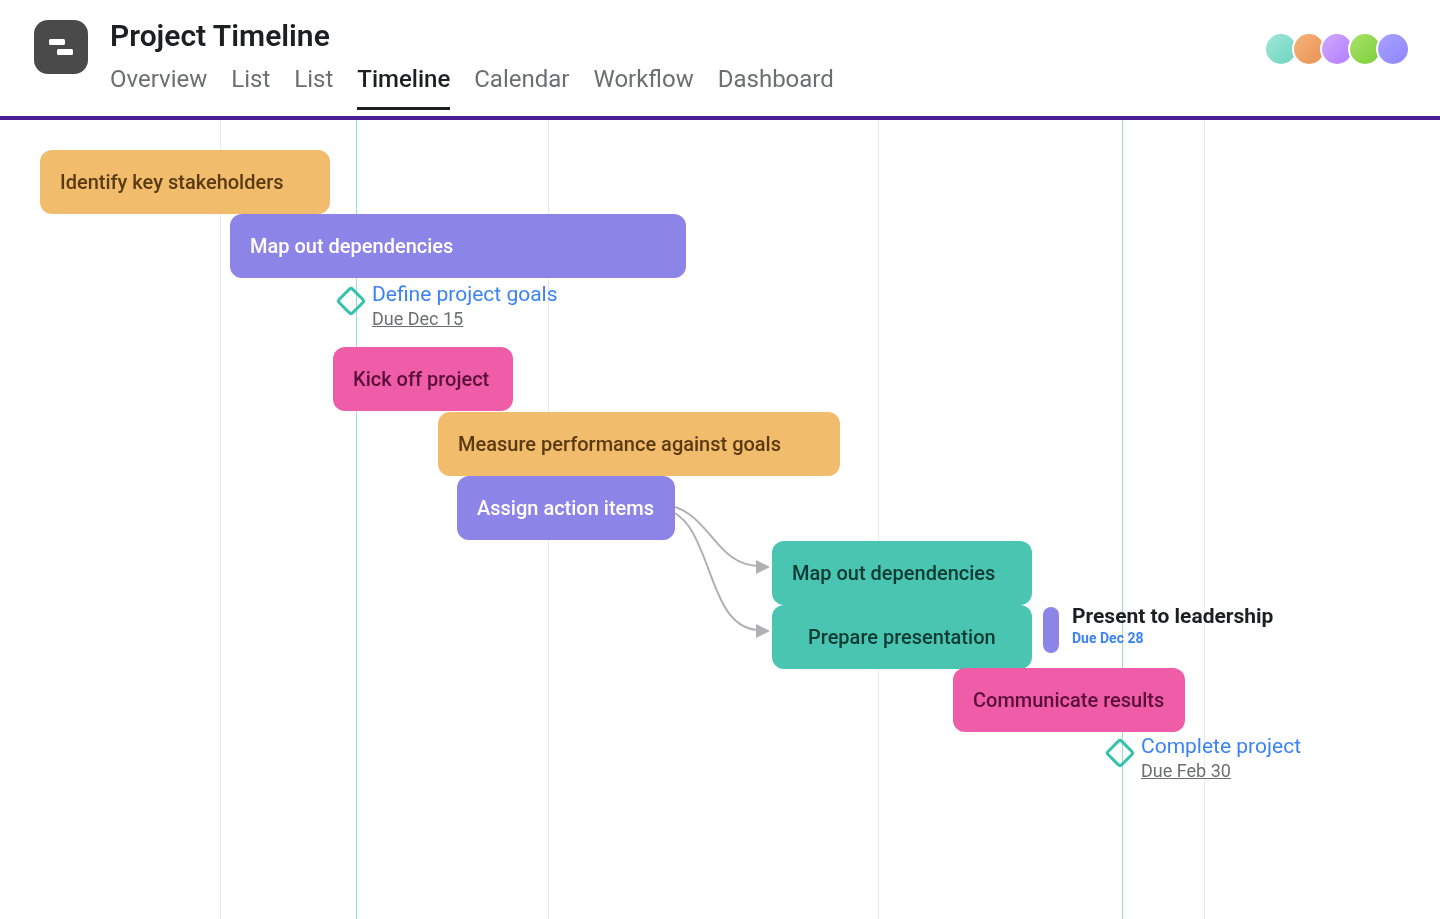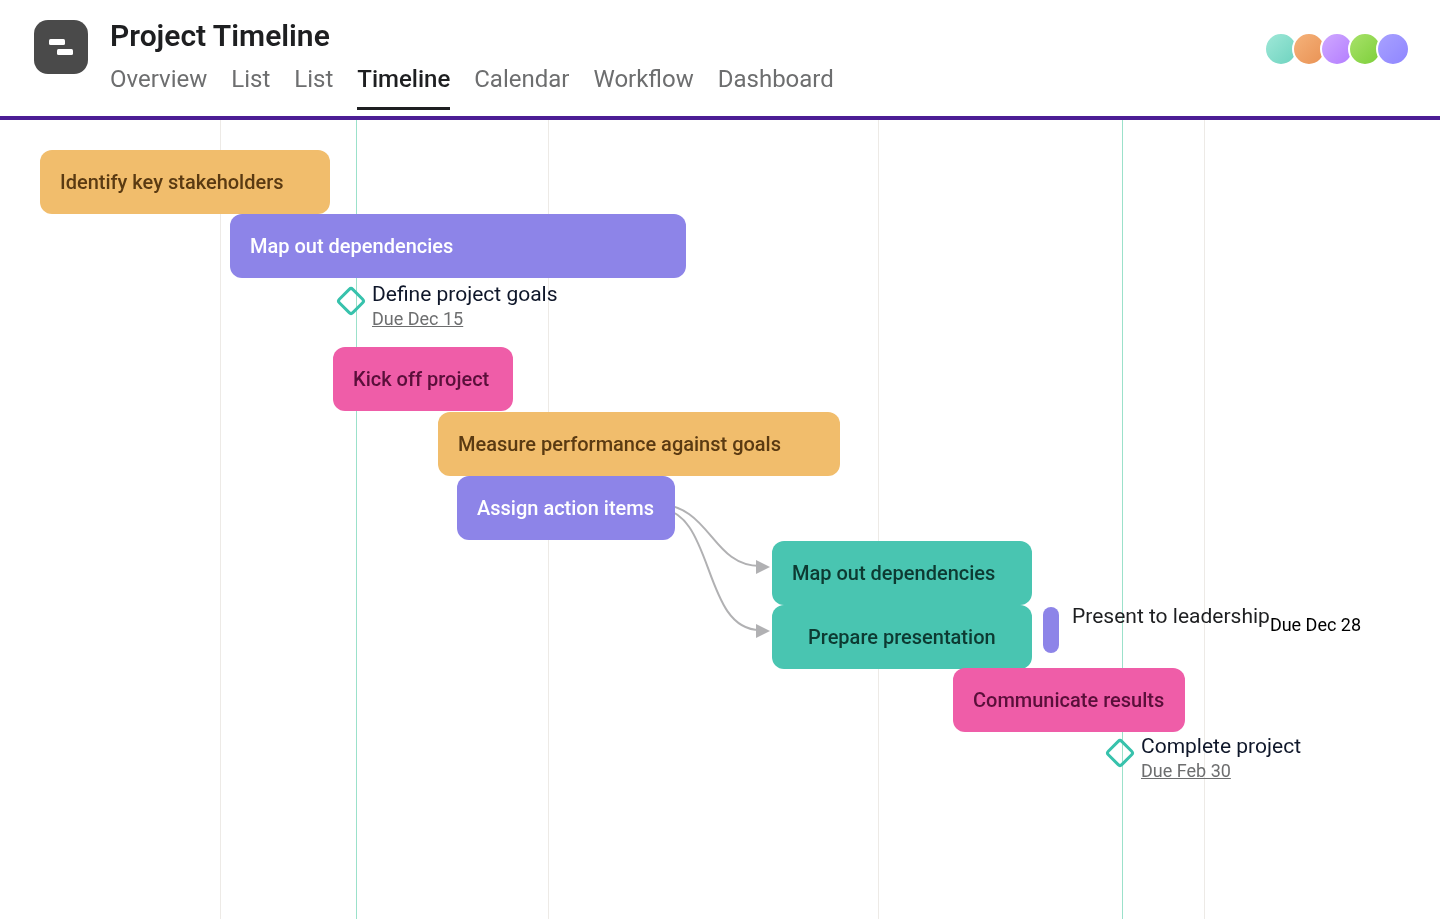--- a/index.html
+++ b/index.html
@@ -117,37 +117,39 @@
   .milestone-diamond {
     width: 22px;
     height: 22px;
     border: 3px solid #37c2ac;
     transform: rotate(45deg);
     border-radius: 4px;
     margin-top: 8px;
     flex-shrink: 0;
   }
   .milestone-text { display: flex; flex-direction: column; }
-  .milestone-title { font-size: 21px; color: #0f172a; font-weight: 400; }
+  .milestone-title { font-size: 21px; color: #3b82f6; font-weight: 400; }
   .milestone-due { font-size: 18px; color: #6d6e6f; margin-top: 2px; text-decoration: underline; }
 
   .pill {
     position: absolute;
     width: 16px;
     height: 46px;
     border-radius: 8px;
     background: #8d84e8;
     cursor: pointer;
   }
   .pill-text {
     position: absolute;
     display: flex;
+    flex-direction: column;
+    font-weight: bold;
   }
   .pill-title { font-size: 21px; color: #1e1f21; }
-  .pill-due { font-size: 18px; color: #000000; margin-top: 10px; }
+  .pill-due { font-size: 14px; color: #3b82f6; margin-top: 2px; }
 
   .dep-line {
     position: absolute;
     stroke: #b1b1b3;
     stroke-width: 2;
     fill: none;
   }
   .dep-arrow {
     position: absolute;
     color: #b1b1b3;

